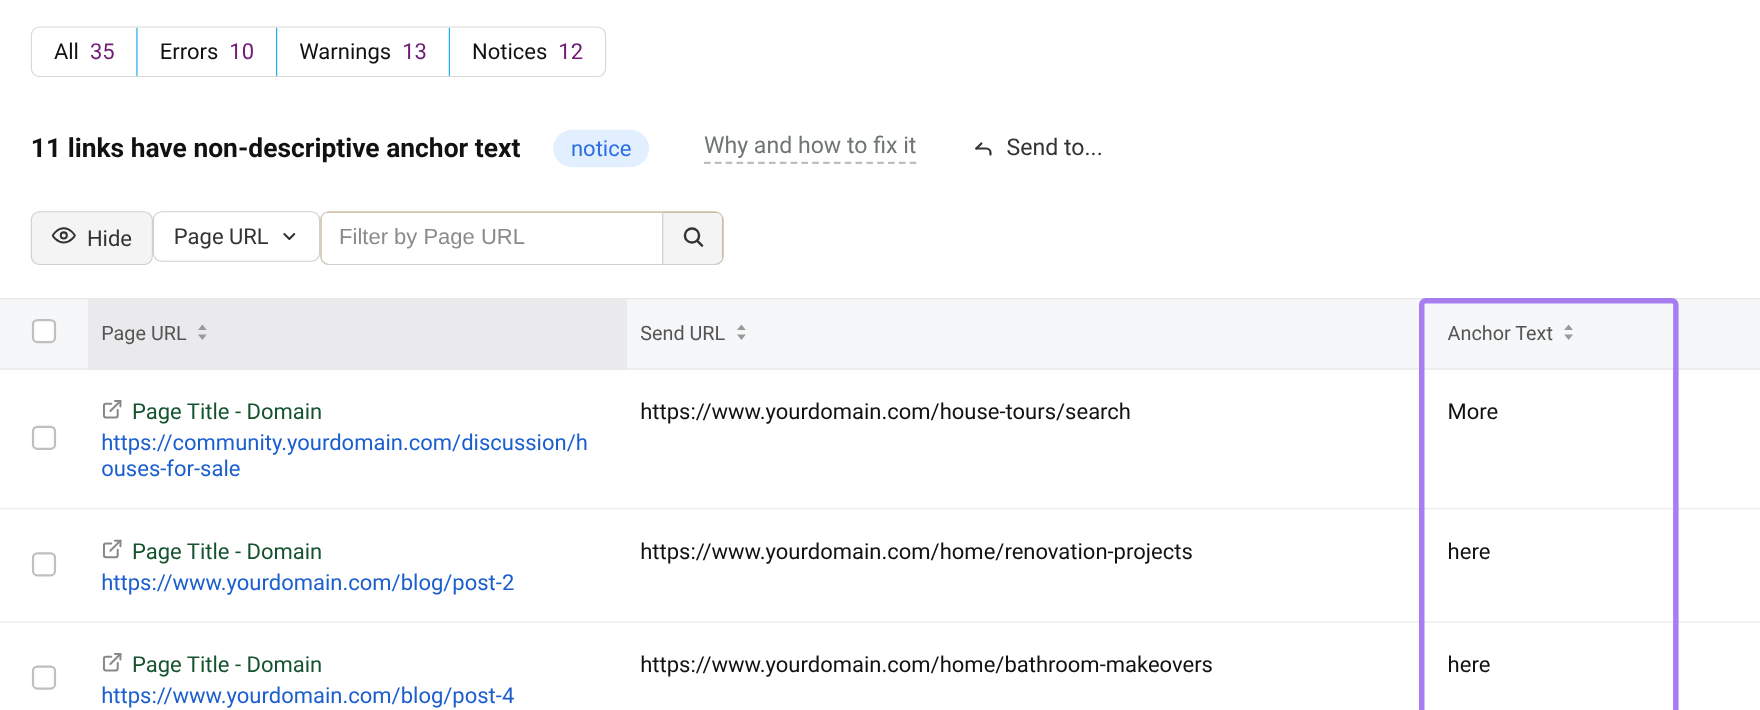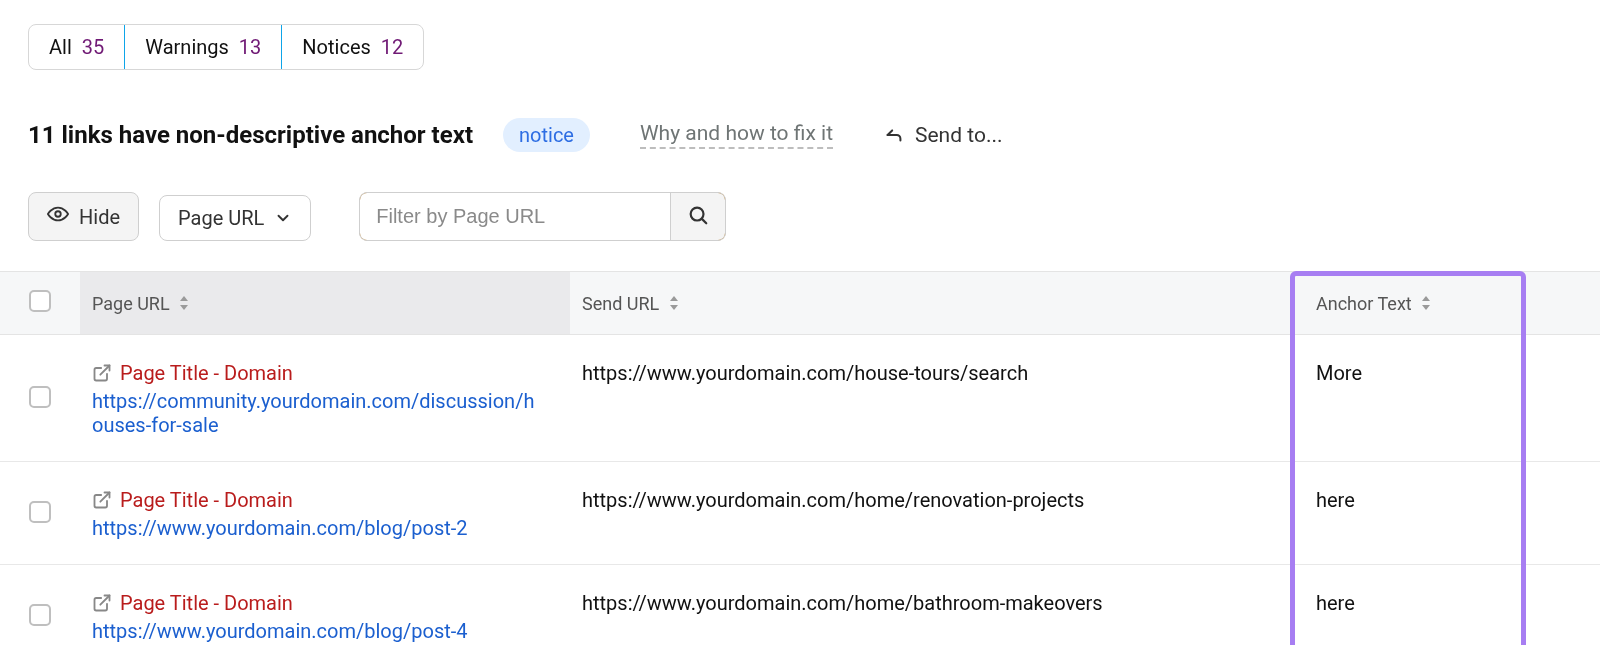--- a/index.html
+++ b/index.html
@@ -65,22 +65,21 @@
     color: #333;
     font-size: 21px;
     cursor: pointer;
     margin-left: 20px;
   }
   .send-to svg { stroke: #333; }
 
   
   .toolbar {
     display: flex;
-    align-items: flex-end;
-    gap: 20px;
+    align-items: flex-start;
     margin-top: 40px;
   }
   .btn {
     display: inline-flex;
     align-items: center;
     gap: 10px;
     border: 1px solid #cfcfcf;
     background: #f4f4f4;
     border-radius: 8px;
     padding: 10px 18px;
@@ -88,21 +87,20 @@
     color: #333;
     cursor: pointer;
   }
   .btn.white { background: #fff; }
   .input-group {
     display: inline-flex;
     border: 1px solid #cfcfcf;
     border-radius: 8px;
     overflow: hidden;
     background: #a16207;
-    margin-left: 28px;
   }
   .input-group input {
     border: none;
     outline: none;
     padding: 12px 16px;
     font-size: 20px;
     width: 310px;
     color: #333;
   }
   .input-group input::placeholder { color: #8a8a8a; }
@@ -153,23 +151,22 @@
   tbody td {
     padding: 26px 12px 24px 12px;
     border-bottom: 1px solid #e8e8e8;
     vertical-align: top;
     font-size: 20px;
     color: #111;
   }
   tbody td.checkbox-cell { vertical-align: middle; }
   .page-cell .title-line {
     display: flex;
-    align-items: center;
     gap: 8px;
-    color: #b91c1c;
+    color: #14532d;
     font-size: 20px;
   }
   .page-cell .link-line {
     color: #1b5fcf;
     font-size: 20px;
     margin-top: 4px;
     word-break: break-all;
     max-width: 450px;
   }
   input[type="checkbox"].row-check {
@@ -201,20 +198,24 @@
 </head>
 <body>
 
 
 
 
 <div class="filter-tabs">
   <div class="filter-tab">
     <span>All</span>
     <span class="count">35</span>
+  </div>
+  <div class="filter-tab">
+    <span>Errors</span>
+    <span class="count">10</span>
   </div>
   <div class="filter-tab">
     <span>Warnings</span>
     <span class="count">13</span>
   </div>
   <div class="filter-tab">
     <span>Notices</span>
     <span class="count">12</span>
   </div>
 </div>

